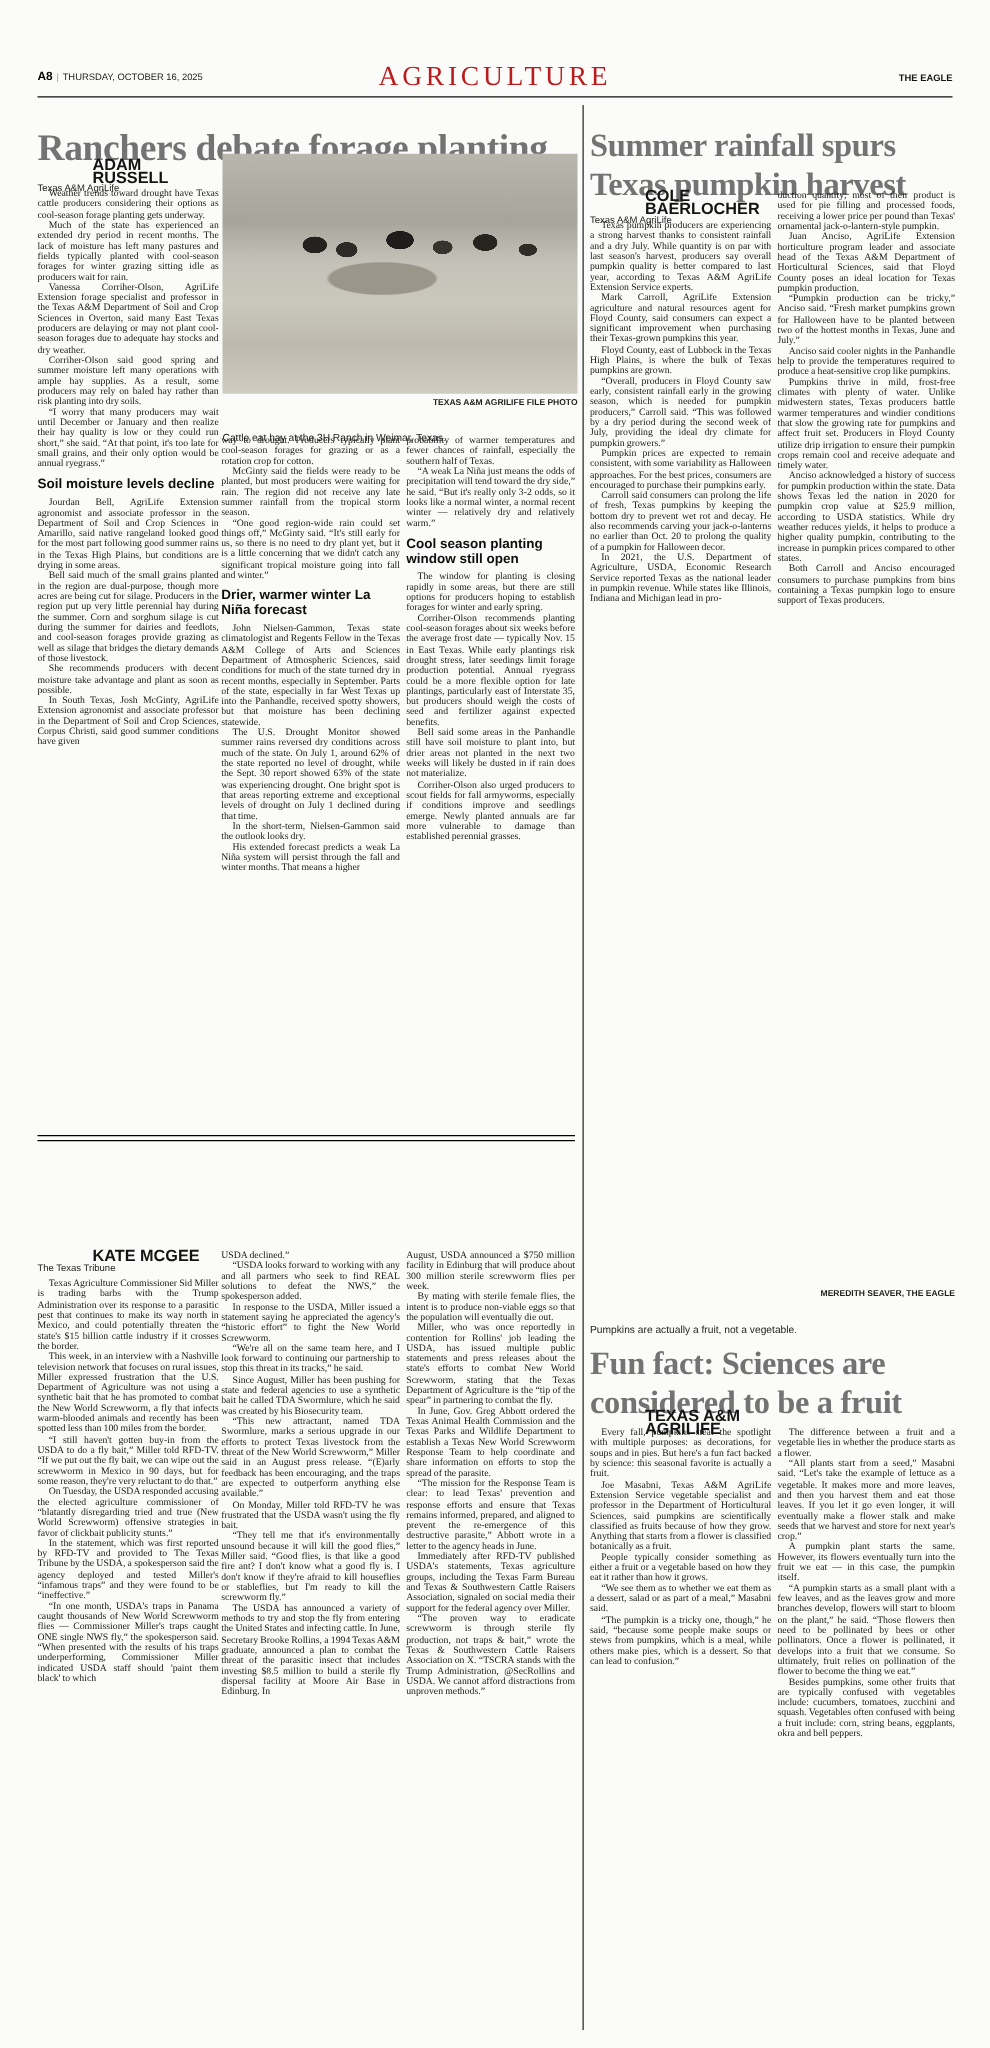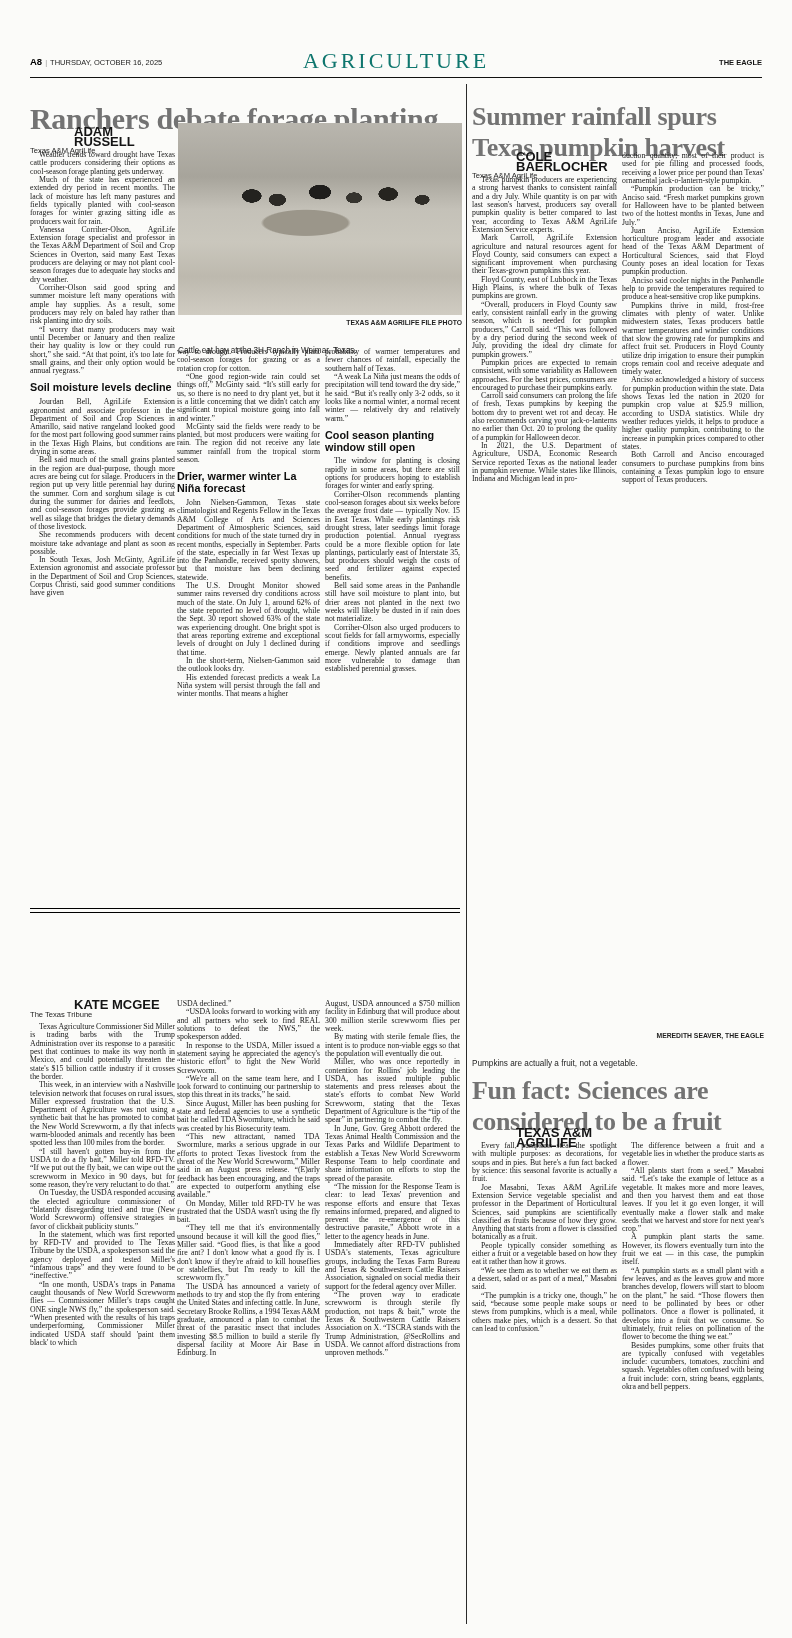--- a/index.html
+++ b/index.html
@@ -4,21 +4,21 @@
 <style>
   html,body{margin:0;padding:0;background:#e8e8e6;}
   #page{position:relative;width:792px;height:1638px;background:#fbfbf9;color:#141414;
         font-family:"Liberation Serif",serif;overflow:hidden;margin:0 auto;}
   .abs{position:absolute;}
   
   .mast-left{top:56px;left:30px;font-family:"Liberation Sans",sans-serif;font-size:7.5px;color:#222;}
   .mast-left b{font-size:9.5px;color:#000;}
   .mast-sep{color:#999;padding:0 3px;}
   .mast-center{top:48px;left:200px;width:392px;text-align:center;font-family:"Liberation Serif",serif;
-               font-size:22px;letter-spacing:3px;color:#0f766e;}
+               font-size:22px;letter-spacing:3px;color:#b91c1c;}
   .mast-right{top:58px;right:30px;font-family:"Liberation Sans",sans-serif;font-weight:bold;font-size:7.5px;}
   .header-rule{top:77px;left:30px;width:732px;border-top:1.4px solid #111;height:0;}
   .vrule{left:466px;top:84px;height:1540px;width:0;border-left:1px solid #2a2a2a;}
   .double-rule{top:908px;left:30px;width:430px;height:3px;border-top:1.6px solid #000;border-bottom:1px solid #000;}
   
   .headline{font-family:"Liberation Serif",serif;font-weight:bold;color:#737373;letter-spacing:-0.3px;}
   #forage-headline{top:82px;left:30px;width:434px;font-size:30px;line-height:34px;}
   #pumpkin-headline{top:84px;left:472px;width:294px;font-size:26px;line-height:31px;}
   #usda-headline{top:914px;left:30px;width:434px;font-size:27px;line-height:32px;}
   #funfact-headline{top:1058px;left:472px;width:294px;font-size:26px;line-height:31px;}
@@ -109,22 +109,22 @@
       <p class="para">Corriher-Olson said good spring and summer moisture left many operations with ample hay supplies. As a result, some producers may rely on baled hay rather than risk planting into dry soils.</p>
       <p class="para">“I worry that many producers may wait until December or January and then realize their hay quality is low or they could run short,” she said. “At that point, it's too late for small grains, and their only option would be annual ryegrass.”</p>
       <h3 class="subhead">Soil moisture levels decline</h3>
       <p class="para">Jourdan Bell, AgriLife Extension agronomist and associate professor in the Department of Soil and Crop Sciences in Amarillo, said native rangeland looked good for the most part following good summer rains in the Texas High Plains, but conditions are drying in some areas.</p>
       <p class="para">Bell said much of the small grains planted in the region are dual-purpose, though more acres are being cut for silage. Producers in the region put up very little perennial hay during the summer. Corn and sorghum silage is cut during the summer for dairies and feedlots, and cool-season forages provide grazing as well as silage that bridges the dietary demands of those livestock.</p>
       <p class="para">She recommends producers with decent moisture take advantage and plant as soon as possible.</p>
       <p class="para">In South Texas, Josh McGinty, AgriLife Extension agronomist and associate professor in the Department of Soil and Crop Sciences, Corpus Christi, said good summer conditions have given</p>
     </div>
   <div class="abs col" id="forage-col2">
       <p class="para cont">way to drought. Producers typically plant cool-season forages for grazing or as a rotation crop for cotton.</p>
+      <p class="para">McGinty said the fields were ready to be planted, but most producers were waiting for rain. The region did not receive any late summer rainfall from the tropical storm season.</p>
       <p class="para">“One good region-wide rain could set things off,” McGinty said. “It's still early for us, so there is no need to dry plant yet, but it is a little concerning that we didn't catch any significant tropical moisture going into fall and winter.”</p>
-      <p class="para">McGinty said the fields were ready to be planted, but most producers were waiting for rain. The region did not receive any late summer rainfall from the tropical storm season.</p>
       <h3 class="subhead">Drier, warmer winter La Niña forecast</h3>
       <p class="para">John Nielsen-Gammon, Texas state climatologist and Regents Fellow in the Texas A&amp;M College of Arts and Sciences Department of Atmospheric Sciences, said conditions for much of the state turned dry in recent months, especially in September. Parts of the state, especially in far West Texas up into the Panhandle, received spotty showers, but that moisture has been declining statewide.</p>
       <p class="para">The U.S. Drought Monitor showed summer rains reversed dry conditions across much of the state. On July 1, around 62% of the state reported no level of drought, while the Sept. 30 report showed 63% of the state was experiencing drought. One bright spot is that areas reporting extreme and exceptional levels of drought on July 1 declined during that time.</p>
       <p class="para">In the short-term, Nielsen-Gammon said the outlook looks dry.</p>
       <p class="para">His extended forecast predicts a weak La Niña system will persist through the fall and winter months. That means a higher</p>
     </div>
   <div class="abs col" id="forage-col3">
       <p class="para cont">probability of warmer temperatures and fewer chances of rainfall, especially the southern half of Texas.</p>
       <p class="para">“A weak La Niña just means the odds of precipitation will tend toward the dry side,” he said. “But it's really only 3-2 odds, so it looks like a normal winter, a normal recent winter — relatively dry and relatively warm.”</p>
       <h3 class="subhead">Cool season planting window still open</h3>
@@ -143,22 +143,22 @@
       <p class="para">Texas pumpkin producers are experiencing a strong harvest thanks to consistent rainfall and a dry July. While quantity is on par with last season's harvest, producers say overall pumpkin quality is better compared to last year, according to Texas A&amp;M AgriLife Extension Service experts.</p>
       <p class="para">Mark Carroll, AgriLife Extension agriculture and natural resources agent for Floyd County, said consumers can expect a significant improvement when purchasing their Texas-grown pumpkins this year.</p>
       <p class="para">Floyd County, east of Lubbock in the Texas High Plains, is where the bulk of Texas pumpkins are grown.</p>
       <p class="para">“Overall, producers in Floyd County saw early, consistent rainfall early in the growing season, which is needed for pumpkin producers,” Carroll said. “This was followed by a dry period during the second week of July, providing the ideal dry climate for pumpkin growers.”</p>
       <p class="para">Pumpkin prices are expected to remain consistent, with some variability as Halloween approaches. For the best prices, consumers are encouraged to purchase their pumpkins early.</p>
       <p class="para">Carroll said consumers can prolong the life of fresh, Texas pumpkins by keeping the bottom dry to prevent wet rot and decay. He also recommends carving your jack-o-lanterns no earlier than Oct. 20 to prolong the quality of a pumpkin for Halloween decor.</p>
       <p class="para">In 2021, the U.S. Department of Agriculture, USDA, Economic Research Service reported Texas as the national leader in pumpkin revenue. While states like Illinois, Indiana and Michigan lead in pro-</p>
     </div>
   <div class="abs col" id="pumpkin-col2">
       <p class="para cont">duction quantity; most of their product is used for pie filling and processed foods, receiving a lower price per pound than Texas' ornamental jack-o-lantern-style pumpkin.</p>
+      <p class="para">Juan Anciso, AgriLife Extension horticulture program leader and associate head of the Texas A&amp;M Department of Horticultural Sciences, said that Floyd County poses an ideal location for Texas pumpkin production.</p>
       <p class="para">“Pumpkin production can be tricky,” Anciso said. “Fresh market pumpkins grown for Halloween have to be planted between two of the hottest months in Texas, June and July.”</p>
-      <p class="para">Juan Anciso, AgriLife Extension horticulture program leader and associate head of the Texas A&amp;M Department of Horticultural Sciences, said that Floyd County poses an ideal location for Texas pumpkin production.</p>
       <p class="para">Anciso said cooler nights in the Panhandle help to provide the temperatures required to produce a heat-sensitive crop like pumpkins.</p>
       <p class="para">Pumpkins thrive in mild, frost-free climates with plenty of water. Unlike midwestern states, Texas producers battle warmer temperatures and windier conditions that slow the growing rate for pumpkins and affect fruit set. Producers in Floyd County utilize drip irrigation to ensure their pumpkin crops remain cool and receive adequate and timely water.</p>
       <p class="para">Anciso acknowledged a history of success for pumpkin production within the state. Data shows Texas led the nation in 2020 for pumpkin crop value at $25.9 million, according to USDA statistics. While dry weather reduces yields, it helps to produce a higher quality pumpkin, contributing to the increase in pumpkin prices compared to other states.</p>
       <p class="para">Both Carroll and Anciso encouraged consumers to purchase pumpkins from bins containing a Texas pumpkin logo to ensure support of Texas producers.</p>
     </div>
   <div class="abs photo" id="pumpkins-photo"></div>
   <div class="abs credit" id="pumpkin-credit">MEREDITH SEAVER, THE EAGLE</div>
   <div class="abs caption" id="pumpkin-caption">Pumpkins are actually a fruit, not a vegetable.</div>
 
   <div class="abs double-rule"></div>

